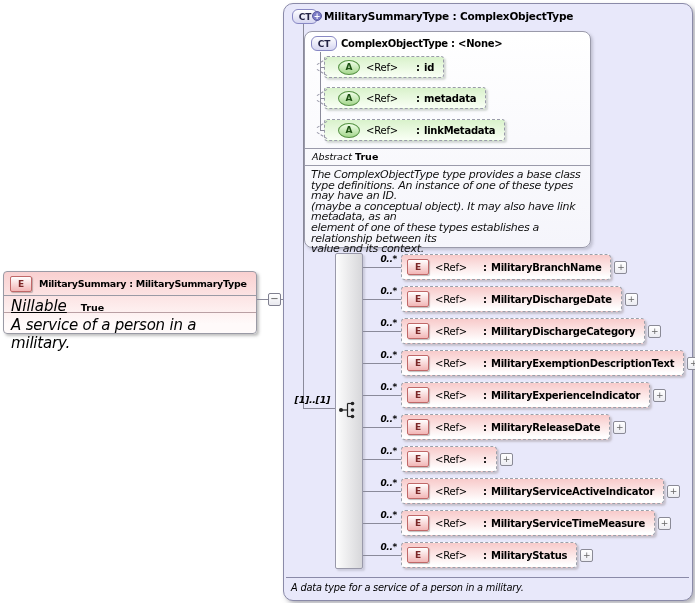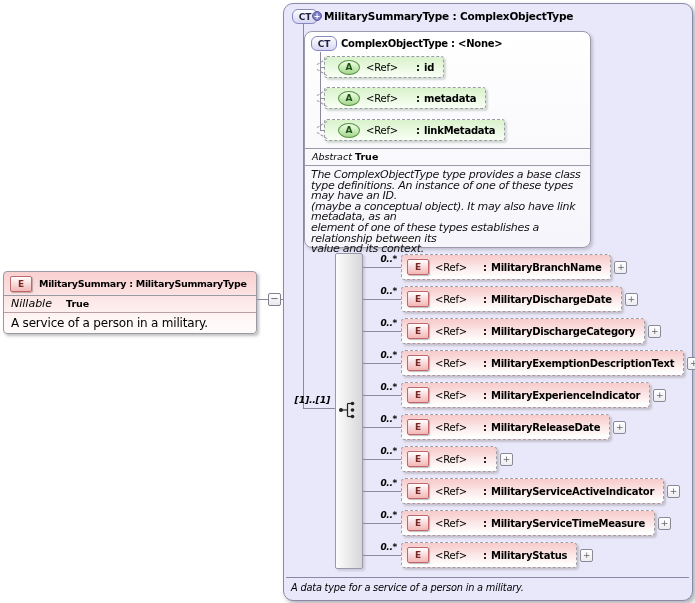--- a/index.html
+++ b/index.html
@@ -15,23 +15,23 @@
   .left-box{
     position:absolute;left:3px;top:271px;width:254px;height:63px;
     border:1px solid #9a9aa5;border-radius:4px;box-sizing:border-box;
     background:linear-gradient(#f9d0d0,#fffafa 85%);
     box-shadow:2px 2px 3px rgba(110,110,110,.45);
   }
   .lb-header{display:flex;align-items:center;gap:7px;height:24px;padding:0 6px;
     border-bottom:1px solid #9a9aa5;box-sizing:border-box;}
   .lb-props{display:flex;align-items:baseline;height:17px;padding:1px 7px 0 7px;
     border-bottom:1px solid #b9a0a4;box-sizing:border-box;}
-  .lb-prop-name{font-style:italic;font-size:11px;}
+  .lb-prop-name{font-style:italic;font-size:15px;text-decoration:underline;}
   .lb-prop-val{font-weight:bold;font-size:9.5px;margin-left:14px;}
-  .lb-doc{padding:3px 7px 0 7px;font-size:12px;letter-spacing:-0.2px;}
+  .lb-doc{padding:3px 7px 0 7px;font-style:italic;font-size:15px;letter-spacing:-0.2px;}
 
   .bold-name{font-weight:bold;font-size:9.5px;letter-spacing:-0.3px;white-space:nowrap;text-align:right;}
 
   .e-icon{display:inline-flex;align-items:center;justify-content:center;flex:none;
     width:20px;height:14px;border:1px solid #c06868;border-radius:2px;
     background:linear-gradient(#ffffff,#f2b6b6);color:#7c2828;
     font-weight:bold;font-size:9px;box-shadow:1px 1px 1px rgba(0,0,0,.25);}
 
   .toggle-box{position:absolute;width:13px;height:13px;box-sizing:border-box;
     border:1px solid #808090;border-radius:2px;background:linear-gradient(#ffffff,#e9e9ef);

